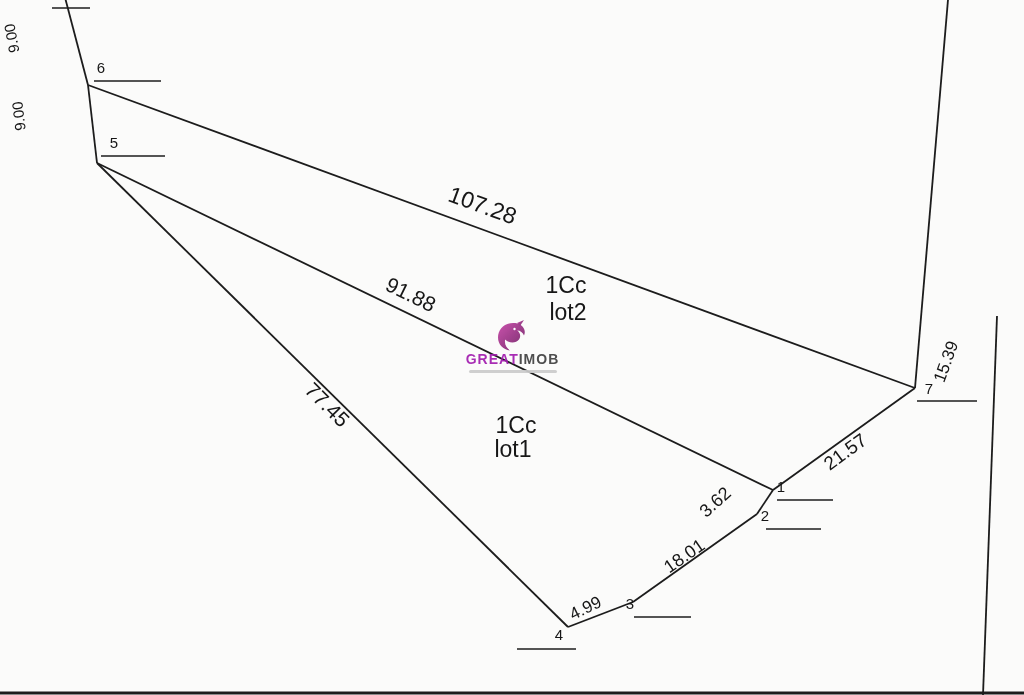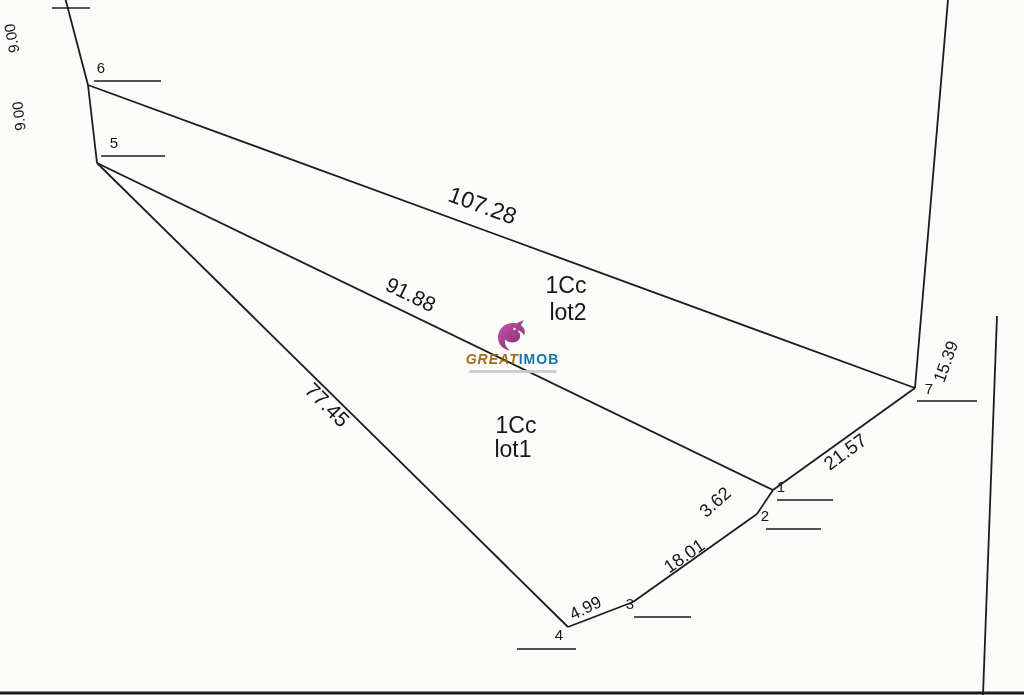--- a/index.html
+++ b/index.html
@@ -41,22 +41,22 @@
     width: 44px;
     height: 32px;
   }
   .brand-line {
     font-size: 14px;
     font-weight: bold;
     letter-spacing: 1px;
     line-height: 15px;
     white-space: nowrap;
   }
-  .brand-gray { color: #a16207; font-style: italic; }
-  .brand-accent { color: #0369a1; }
+  .brand-gray { color: #a21caf; }
+  .brand-accent { color: #404040; }
   .tagline-bar {
     width: 88px;
     height: 3px;
     margin: 3px auto 0 auto;
     background: #cccccc;
     border-radius: 2px;
   }
 </style>
 </head>
 <body>

